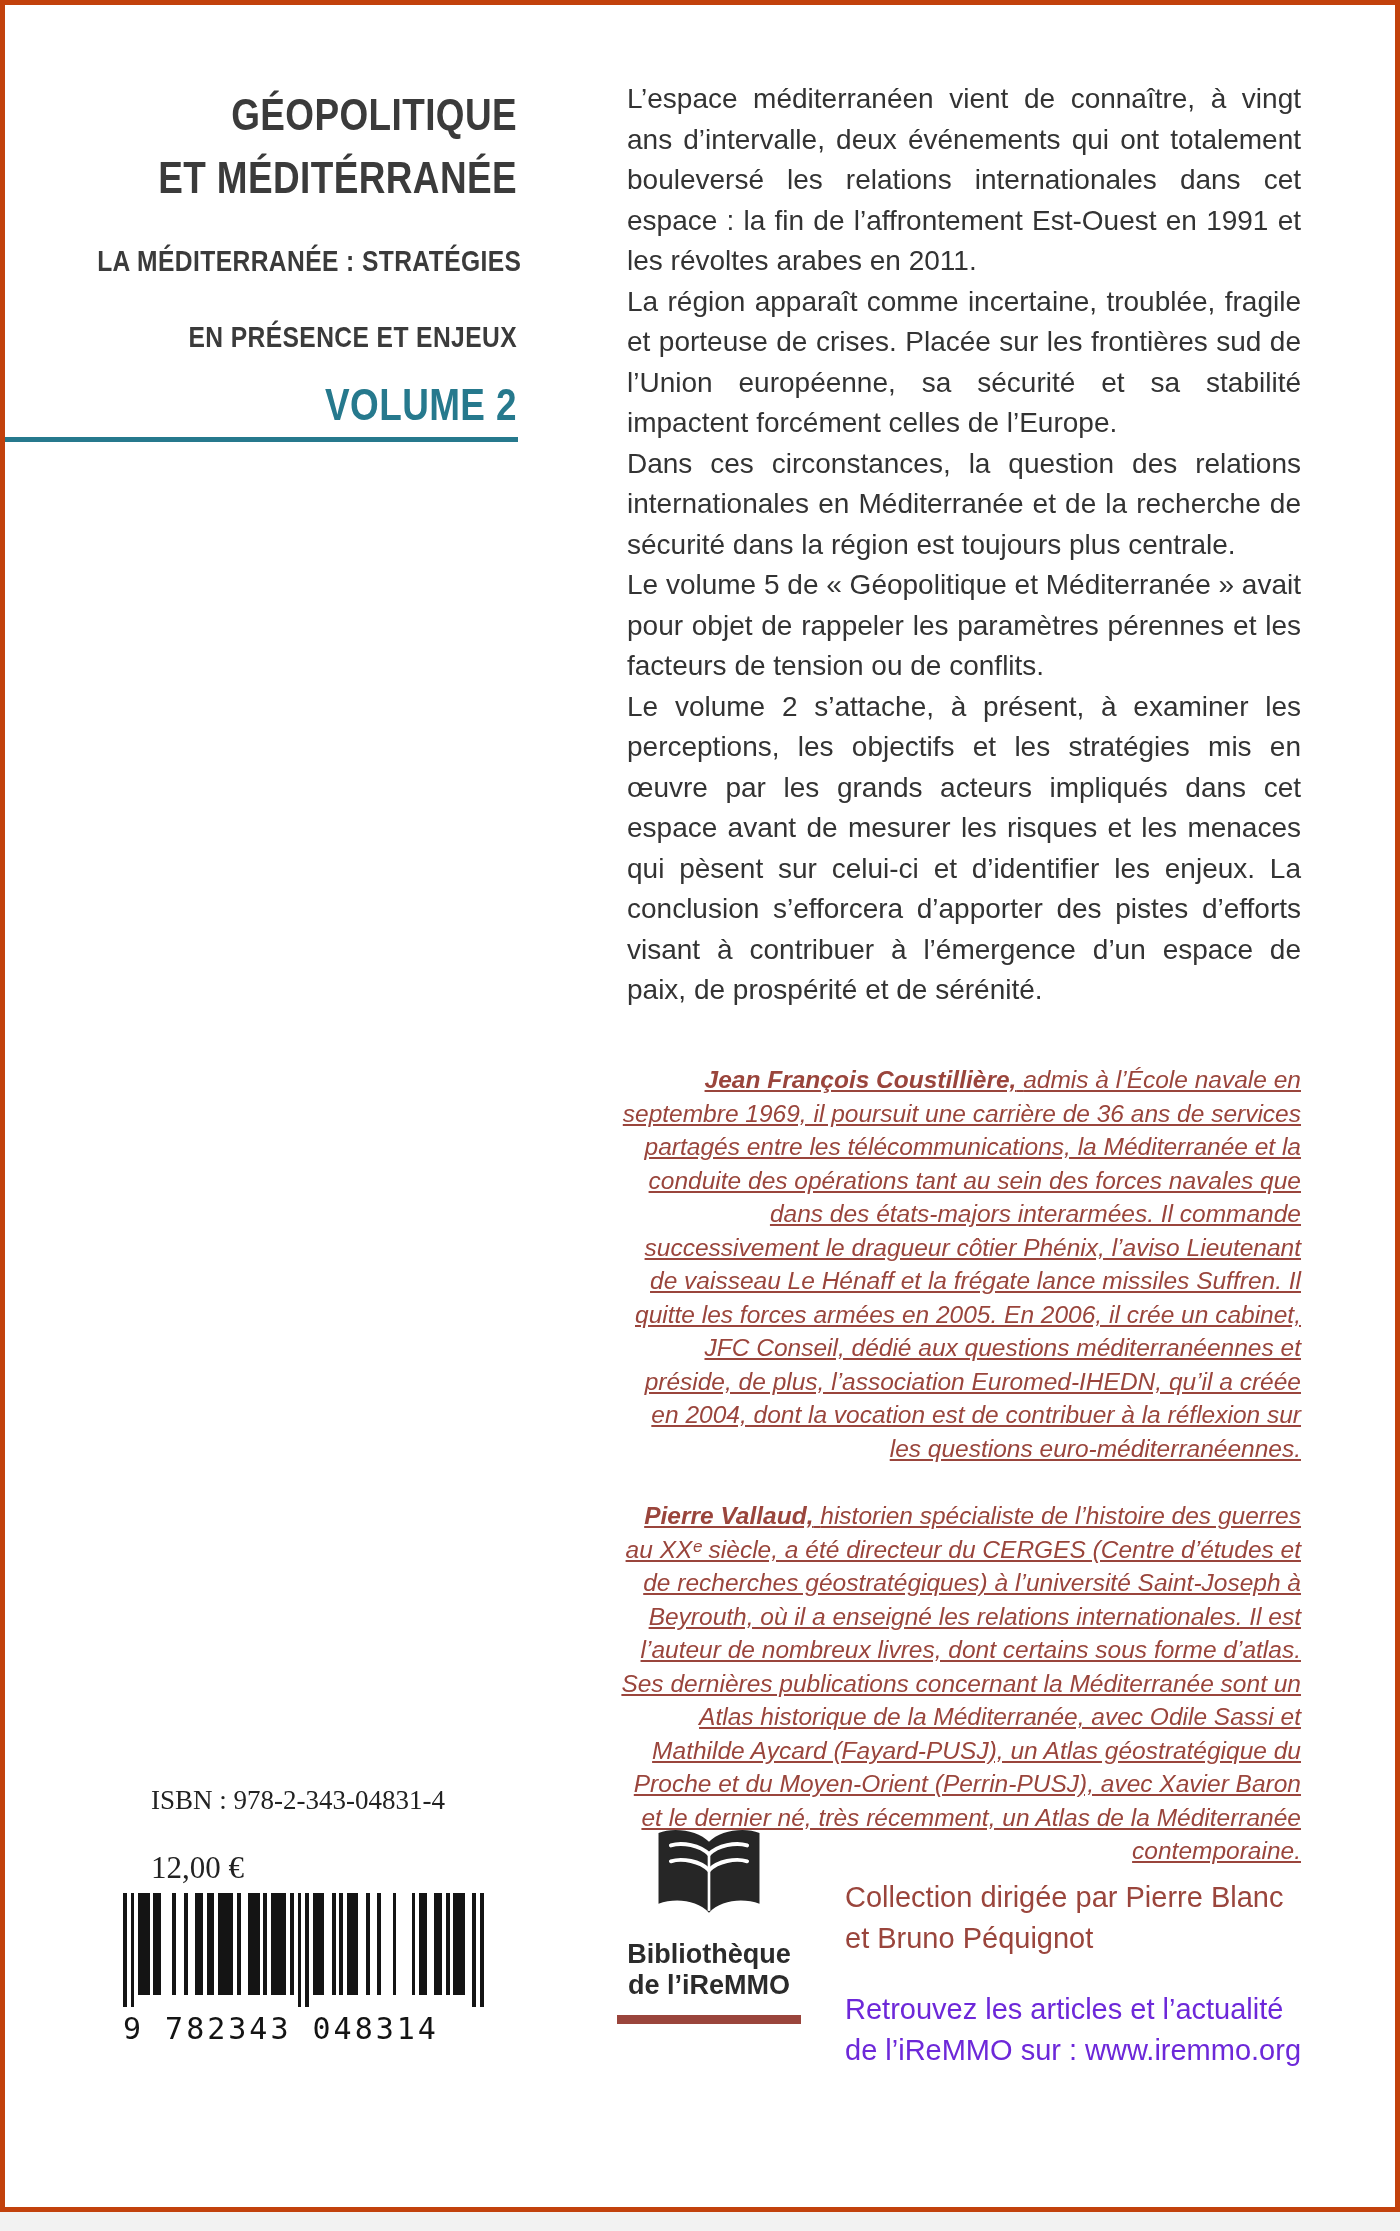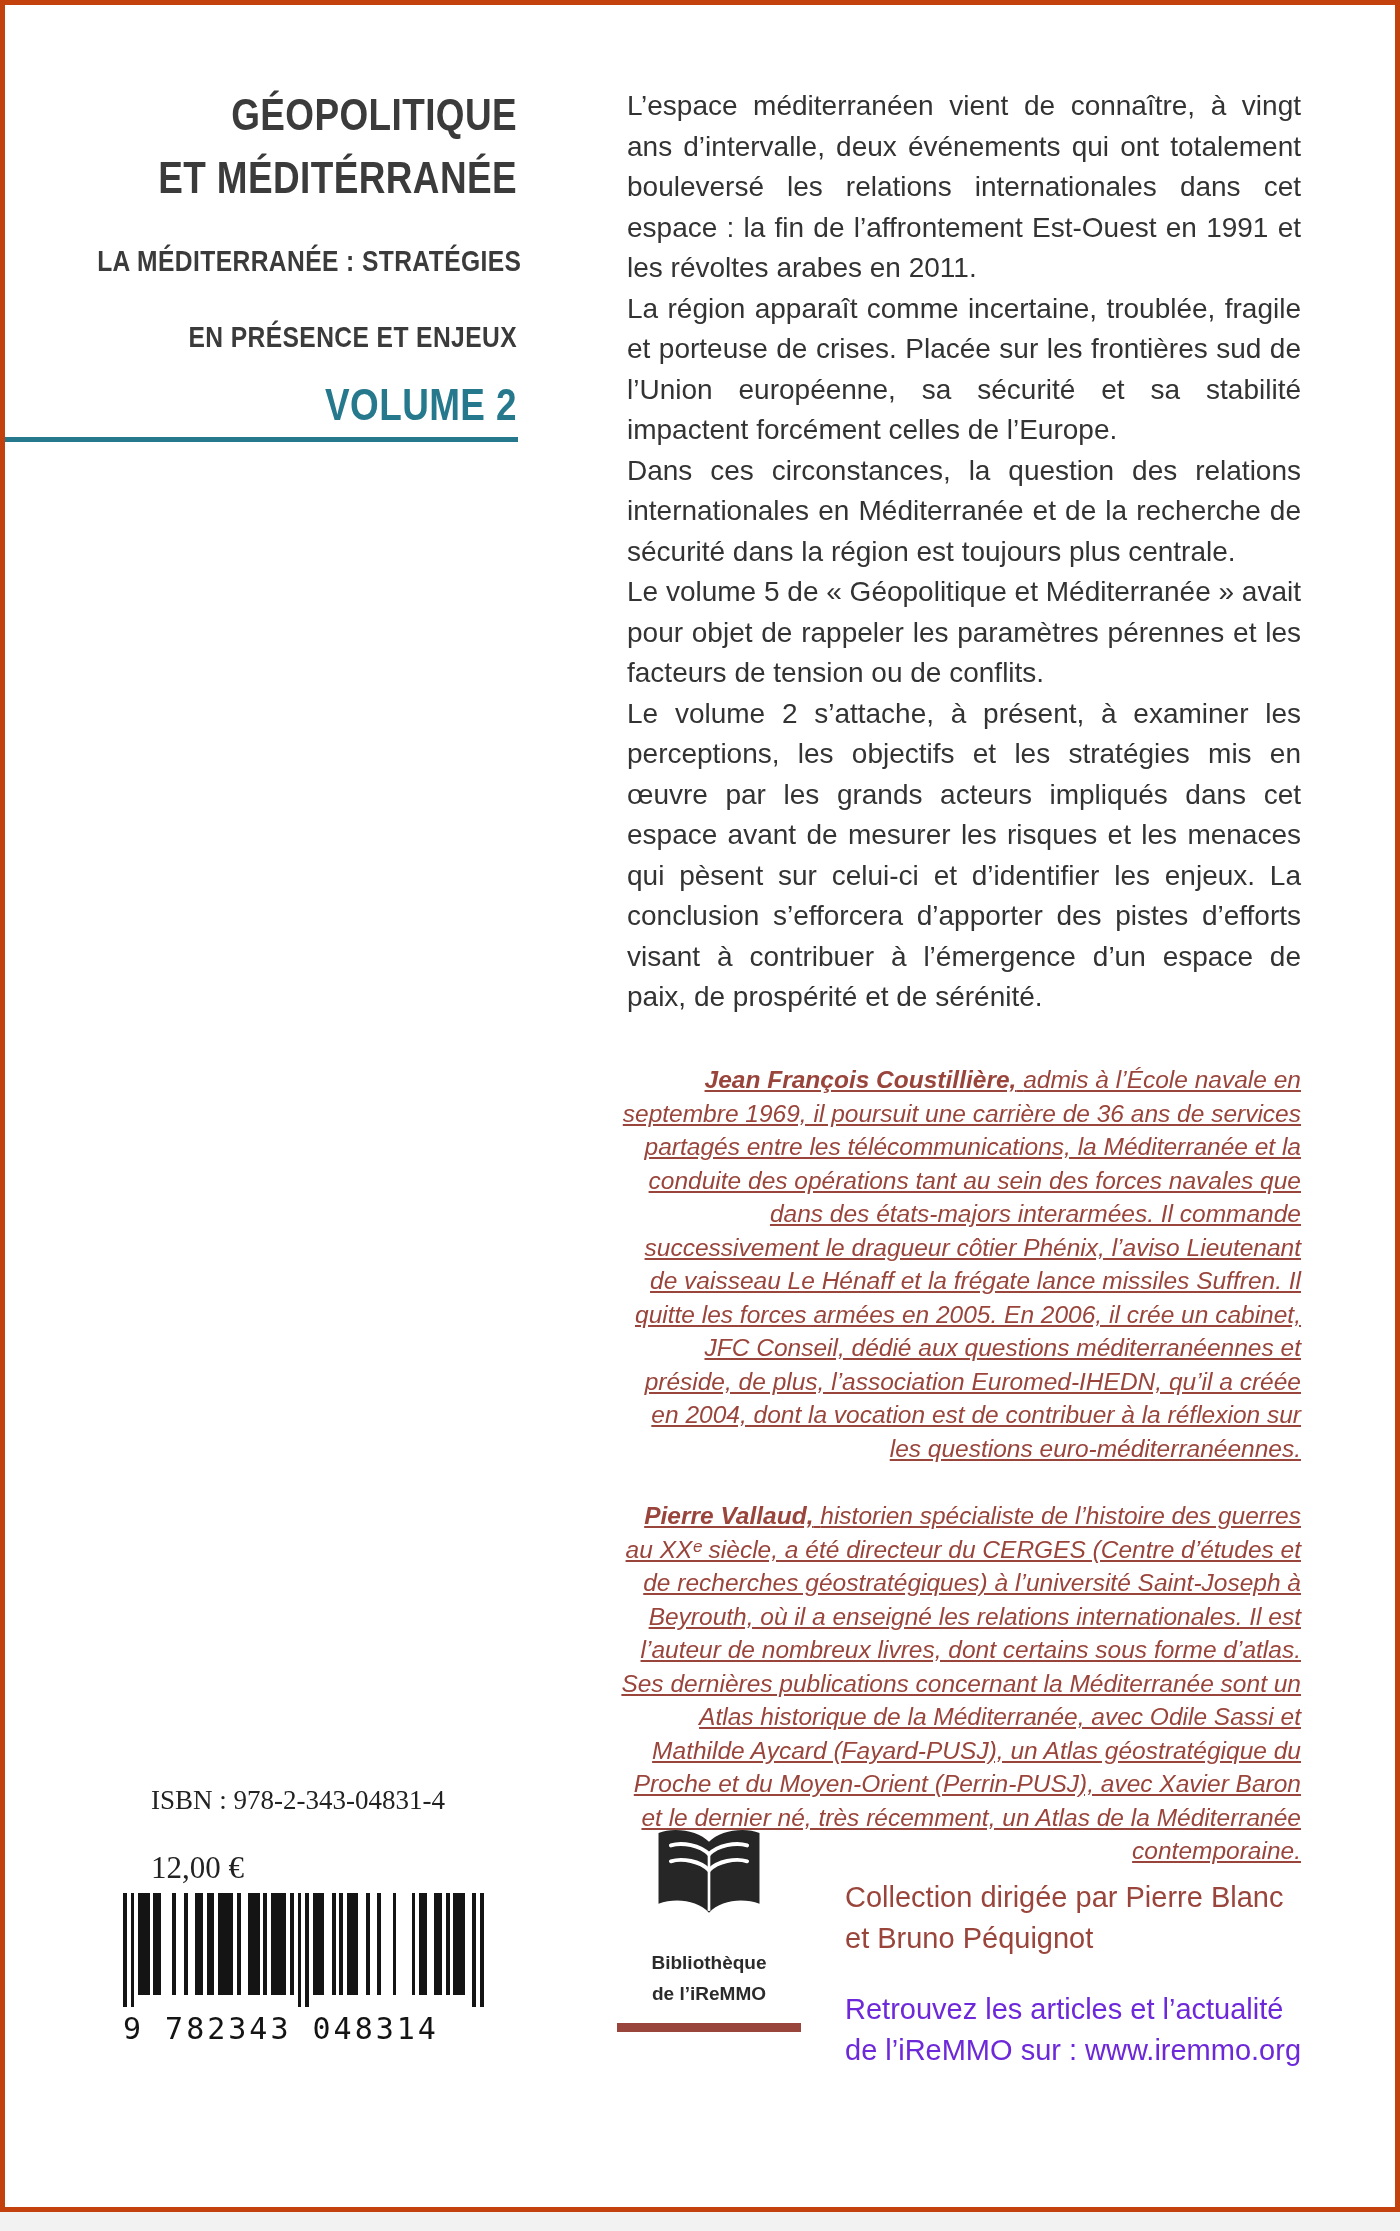--- a/index.html
+++ b/index.html
@@ -29,21 +29,21 @@
   .s1{font-size:30px;line-height:32px;margin-top:44px;}
   .s2{font-size:30px;line-height:32px;margin-top:44px;}
   .volume{font-size:45px;line-height:47px;margin-top:28px;color:var(--accent,#26798d);}
   .rule{
     position:absolute;top:432px;left:0;width:513px;height:5px;
     background:var(--accent,#26798d);
   }
 
   
   .synopsis{
-    position:absolute;top:81px;left:622px;width:674px;
+    position:absolute;top:74px;left:622px;width:674px;
     font-size:28px;line-height:40.5px;color:var(--ink,#333333);
     text-align:justify;
   }
   .synopsis p{margin:0;}
 
   
   .bios{
     position:absolute;top:1058px;left:612px;width:684px;
     text-align:right;font-style:italic;
     color:var(--maroon,#9a453c);
@@ -72,21 +72,21 @@
     font-size:30px;color:#141414;margin-top:2px;letter-spacing:3px;
     white-space:nowrap;
   }
 
   
   .logo-block{
     position:absolute;left:612px;top:1816px;width:184px;
     text-align:center;color:#2b2b2b;
   }
   .book-logo{width:124px;height:116px;display:block;margin:0 auto;}
-  .pub-name{font-size:19px;font-weight:bold;line-height:31px;margin-top:10px;}
+  .pub-name{font-size:27px;font-weight:bold;line-height:31px;margin-top:2px;}
   .logo-rule{height:9px;background:var(--maroon,#9a453c);margin-top:14px;}
 
   
   .collection{
     position:absolute;left:840px;top:1872px;width:470px;
     font-size:29px;line-height:41px;color:var(--maroon,#9a453c);
   }
   .info{
     position:absolute;left:840px;top:1984px;width:480px;
     font-size:29px;line-height:41px;color:#6d28d9;

